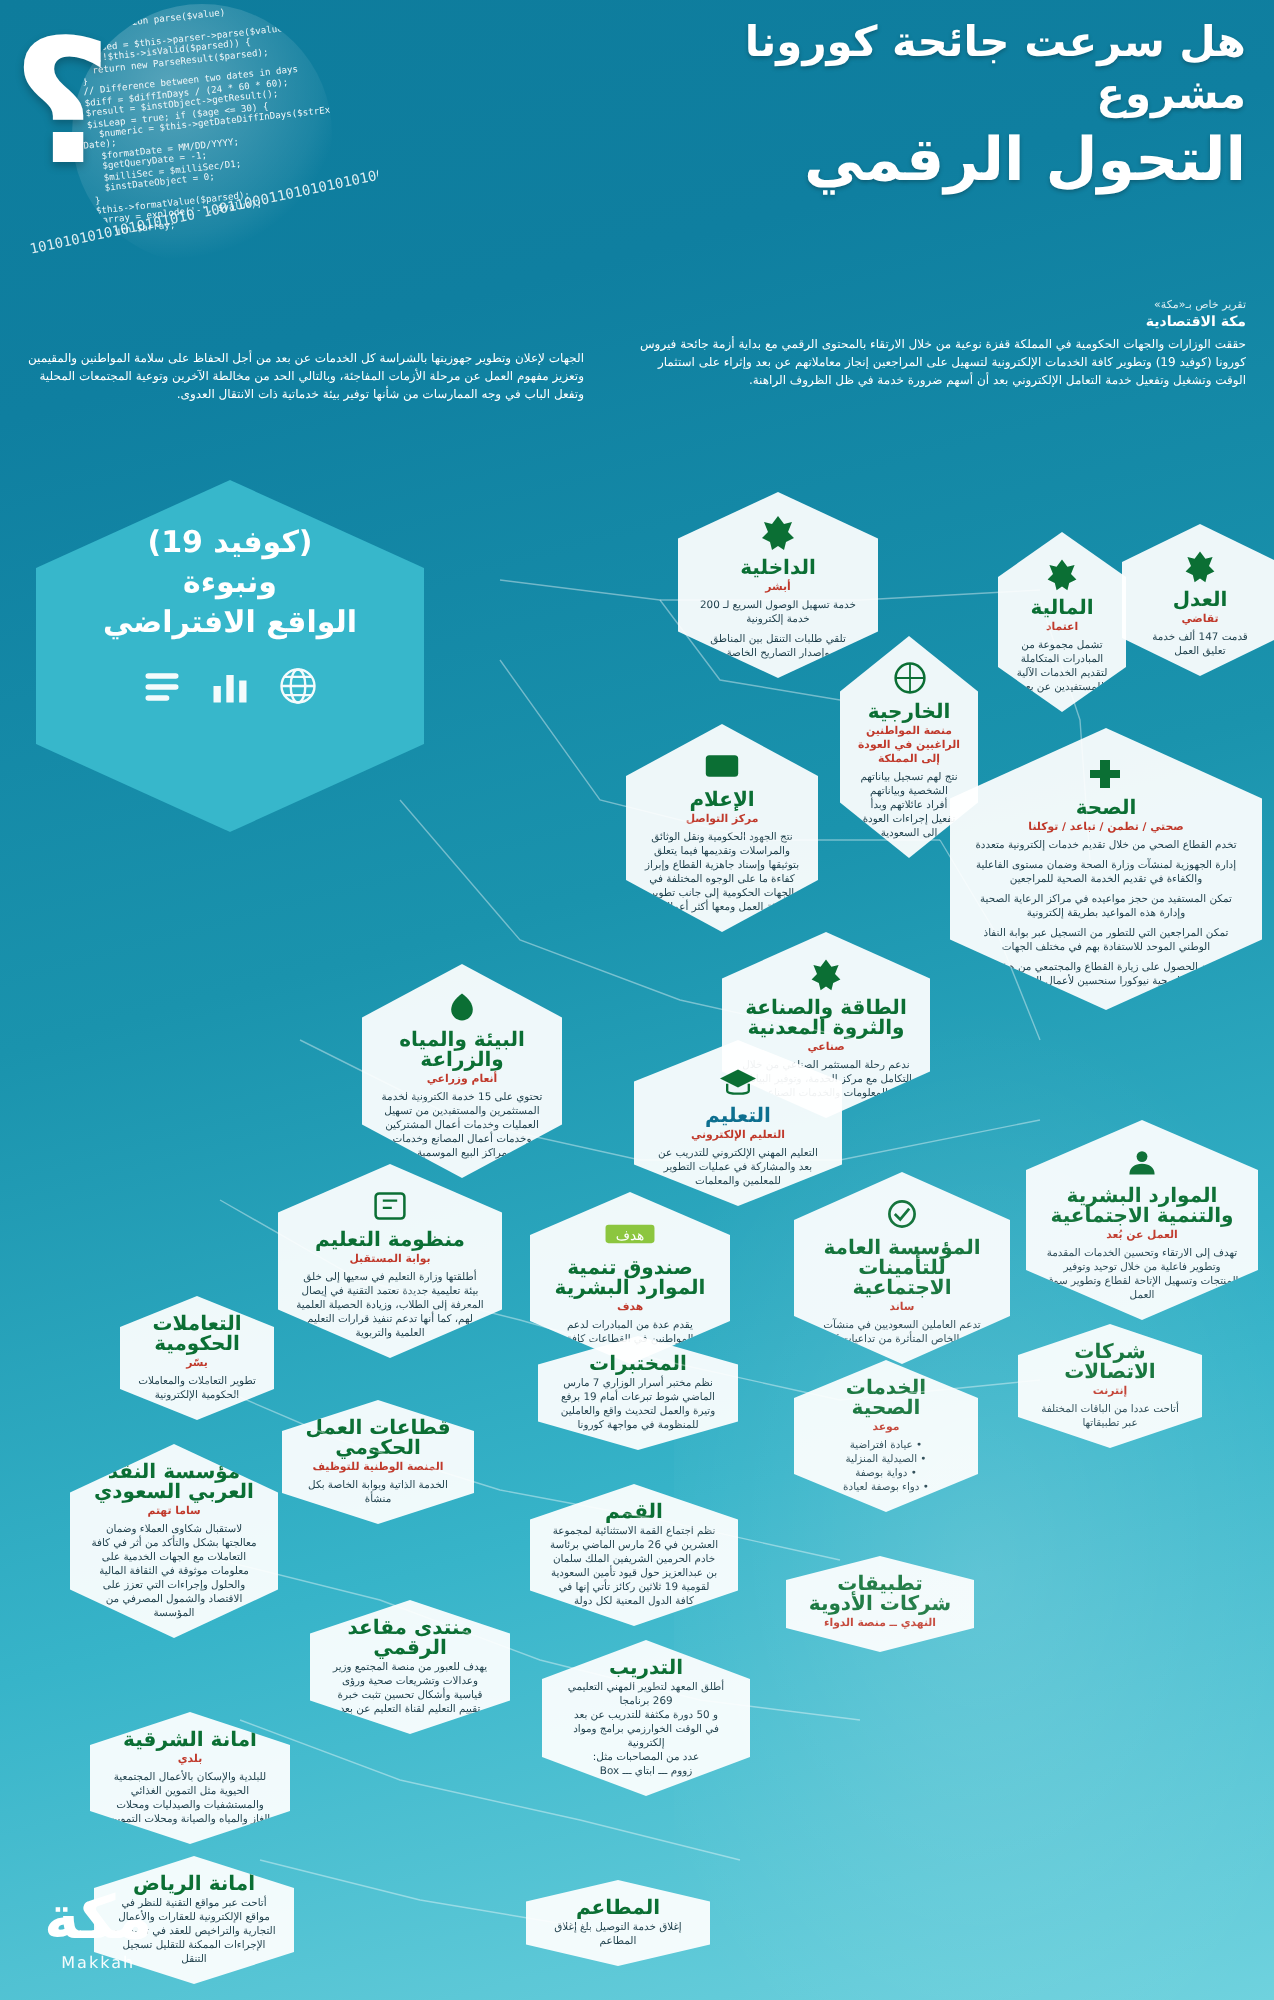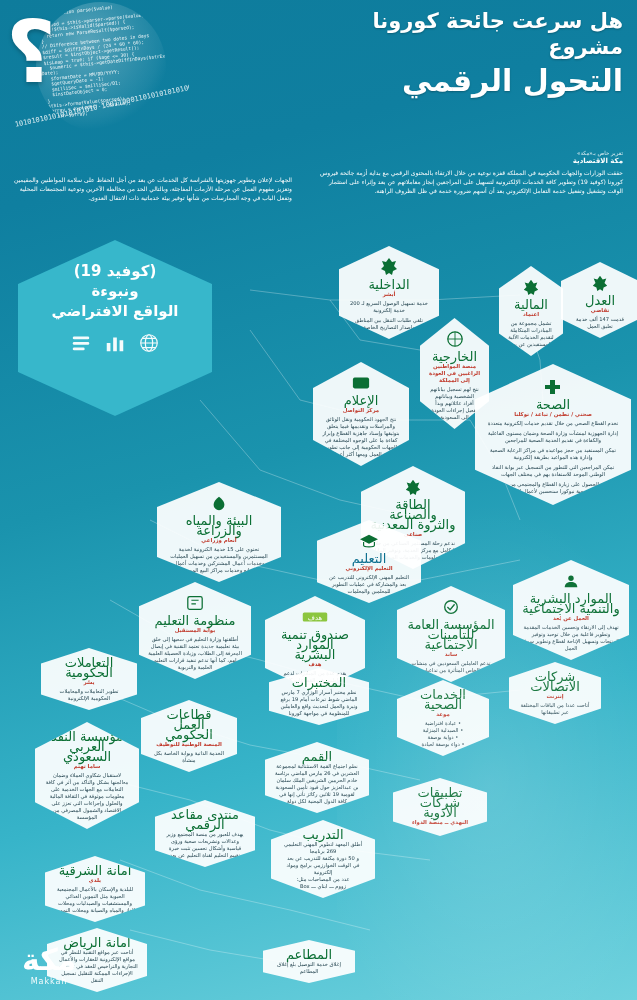--- a/index.html
+++ b/index.html
@@ -112,21 +112,21 @@
     background: rgba(255,255,255,0.93);
     clip-path: polygon(50% 0%, 100% 25%, 100% 75%, 50% 100%, 0% 75%, 0% 25%);
     display: flex; flex-direction: column; align-items: center;
     padding: 10px 9px 8px;
   }
   .node .logo {
     width: 26px; height: 22px; margin-bottom: 2px;
     display: flex; align-items: center; justify-content: center;
   }
   .node .ttl {
-    font-size: 13px; font-weight: normal; color: #0b6f34; line-height: 10px;
+    font-size: 10px; font-weight: bold; color: #0b6f34; line-height: 10px;
     margin-bottom: 1px;
   }
   .node .sub {
     font-size: 5.4px; font-weight: bold; color: #c0392b; line-height: 7px;
     margin-bottom: 2px;
   }
   .node .bdy {
     font-size: 5.2px; line-height: 7px; color: #1c3d49;
   }
 
@@ -324,21 +324,21 @@
         <svg width="22" height="18" viewBox="0 0 24 20">
             <path d="M12 2l3 4 4-1-2 5 3 3-4 2-1 4-3-2-3 2-1-4-4-2 3-3-2-5 4 1z" fill="#0b6f34"></path>
           </svg>
       </div>
       <div class="ttl">الطاقة والصناعة والثروة المعدنية</div>
       <div class="sub">صناعي</div>
       <div class="bdy">ندعم رحلة المستثمر الصناعي من خلال التكامل مع مركز الخدمة، وتوفير البيانات والمعلومات والخدمات الصناعية</div>
     </div>
   </div>
 
-  <div class="node" style="top:482px; right:356px; width:124px;">
+  <div class="node" style="top:482px; right:356px; width:100px;">
     <div class="hexwrap">
       <div class="logo">
         <svg width="22" height="18" viewBox="0 0 24 20">
             <path d="M12 3c4 3 6 6 6 9a6 6 0 01-12 0c0-3 2-6 6-9z" fill="#0b6f34"></path>
           </svg>
       </div>
       <div class="ttl">البيئة والمياه والزراعة</div>
       <div class="sub">أنعام وزراعي</div>
       <div class="bdy">تحتوي على 15 خدمة الكترونية لخدمة المستثمرين والمستفيدين من تسهيل العمليات وخدمات أعمال المشتركين وخدمات أعمال المصانع وخدمات مراكز البيع الموسمية</div>
     </div>
@@ -408,21 +408,21 @@
             <circle cx="12" cy="7" r="3" fill="#0b6f34"></circle>
             <path d="M5 17c0-4 3-6 7-6s7 2 7 6z" fill="#0b6f34"></path>
           </svg>
       </div>
       <div class="ttl">الموارد البشرية والتنمية الاجتماعية</div>
       <div class="sub">العمل عن بُعد</div>
       <div class="bdy">تهدف إلى الارتقاء وتحسين الخدمات المقدمة وتطوير فاعلية من خلال توحيد وتوفير المنتجات وتسهيل الإتاحة لقطاع وتطوير سوق العمل</div>
     </div>
   </div>
 
-  <div class="node" style="top:648px; right:500px; width:96px;">
+  <div class="node" style="top:648px; right:500px; width:77px;">
     <div class="hexwrap">
       <div class="ttl">التعاملات الحكومية</div>
       <div class="sub">يسّر</div>
       <div class="bdy">تطوير التعاملات والمعاملات الحكومية الإلكترونية</div>
     </div>
   </div>
 
   <div class="node" style="top:700px; right:400px; width:96px;">
     <div class="hexwrap">
       <div class="ttl">قطاعات العمل الحكومي</div>

